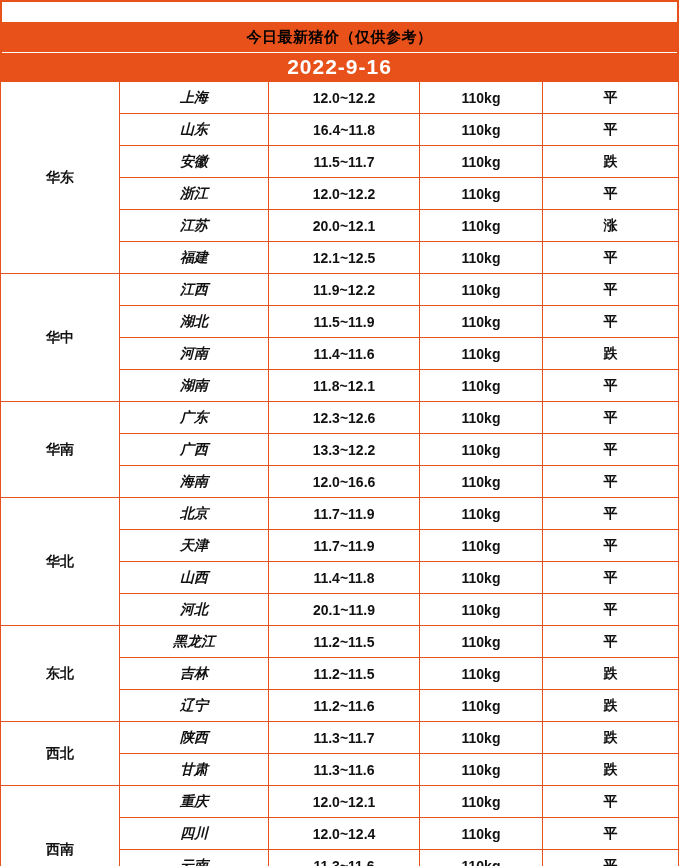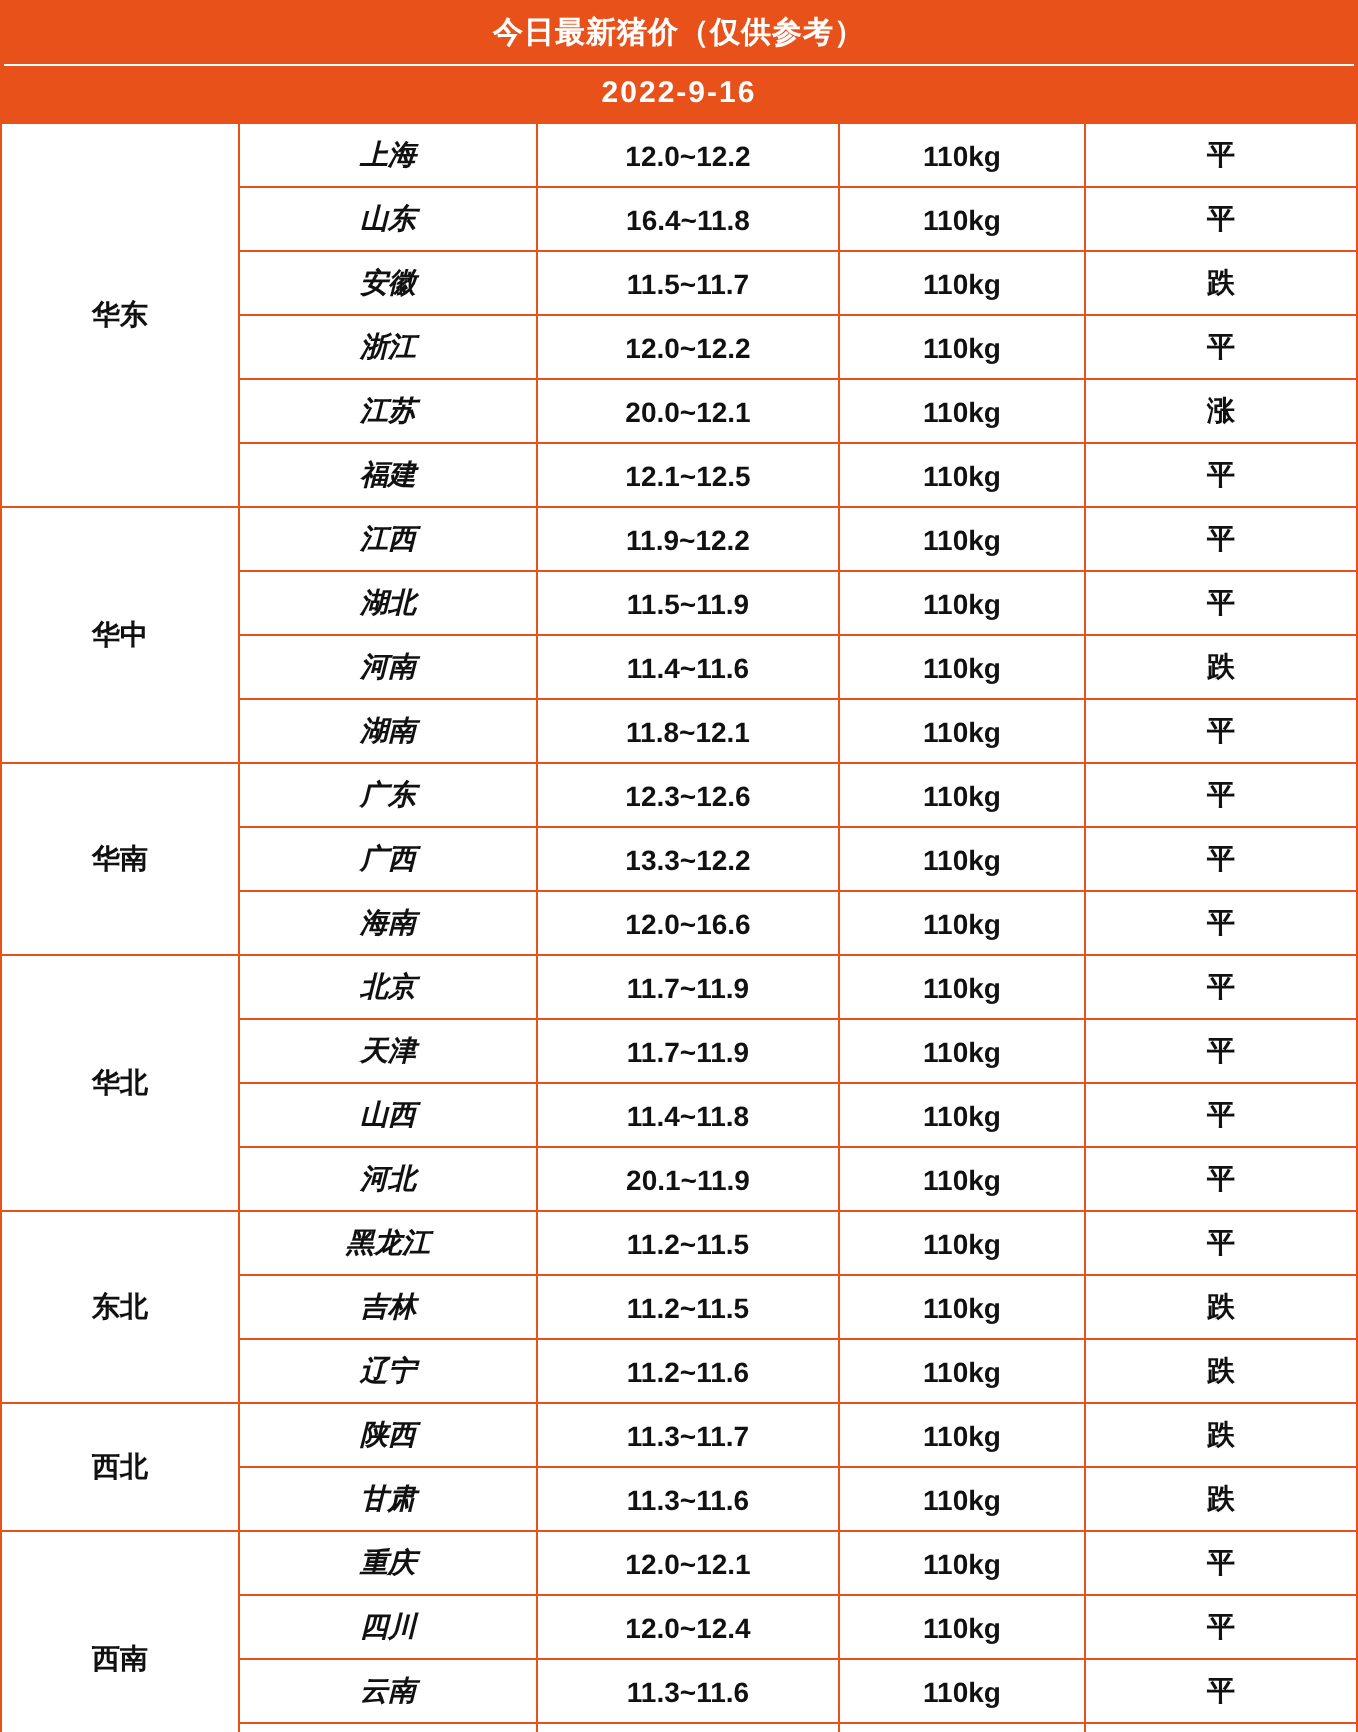--- a/index.html
+++ b/index.html
@@ -14,33 +14,34 @@
     overflow: hidden;
   }
   .sheet {
     width: 679px;
     box-sizing: border-box;
     border: 2px solid #e8521a;
     border-bottom: none;
   }
   .title-bar {
     background: #e8521a;
-    color: #ffffff;
+    color: #000000;
     text-align: center;
     font-size: 15px;
     font-weight: bold;
     height: 30px;
     line-height: 30px;
     letter-spacing: 0.5px;
+    margin-top: 20px;
   }
   .date-bar {
     background: #e8521a;
     color: #ffffff;
     text-align: center;
-    font-size: 15px;
+    font-size: 21px;
     font-weight: bold;
     height: 28px;
     line-height: 28px;
     border-top: 1px solid #ffffff;
     letter-spacing: 1px;
   }
   table.price-table {
     border-collapse: collapse;
     width: 679px;
     table-layout: fixed;

